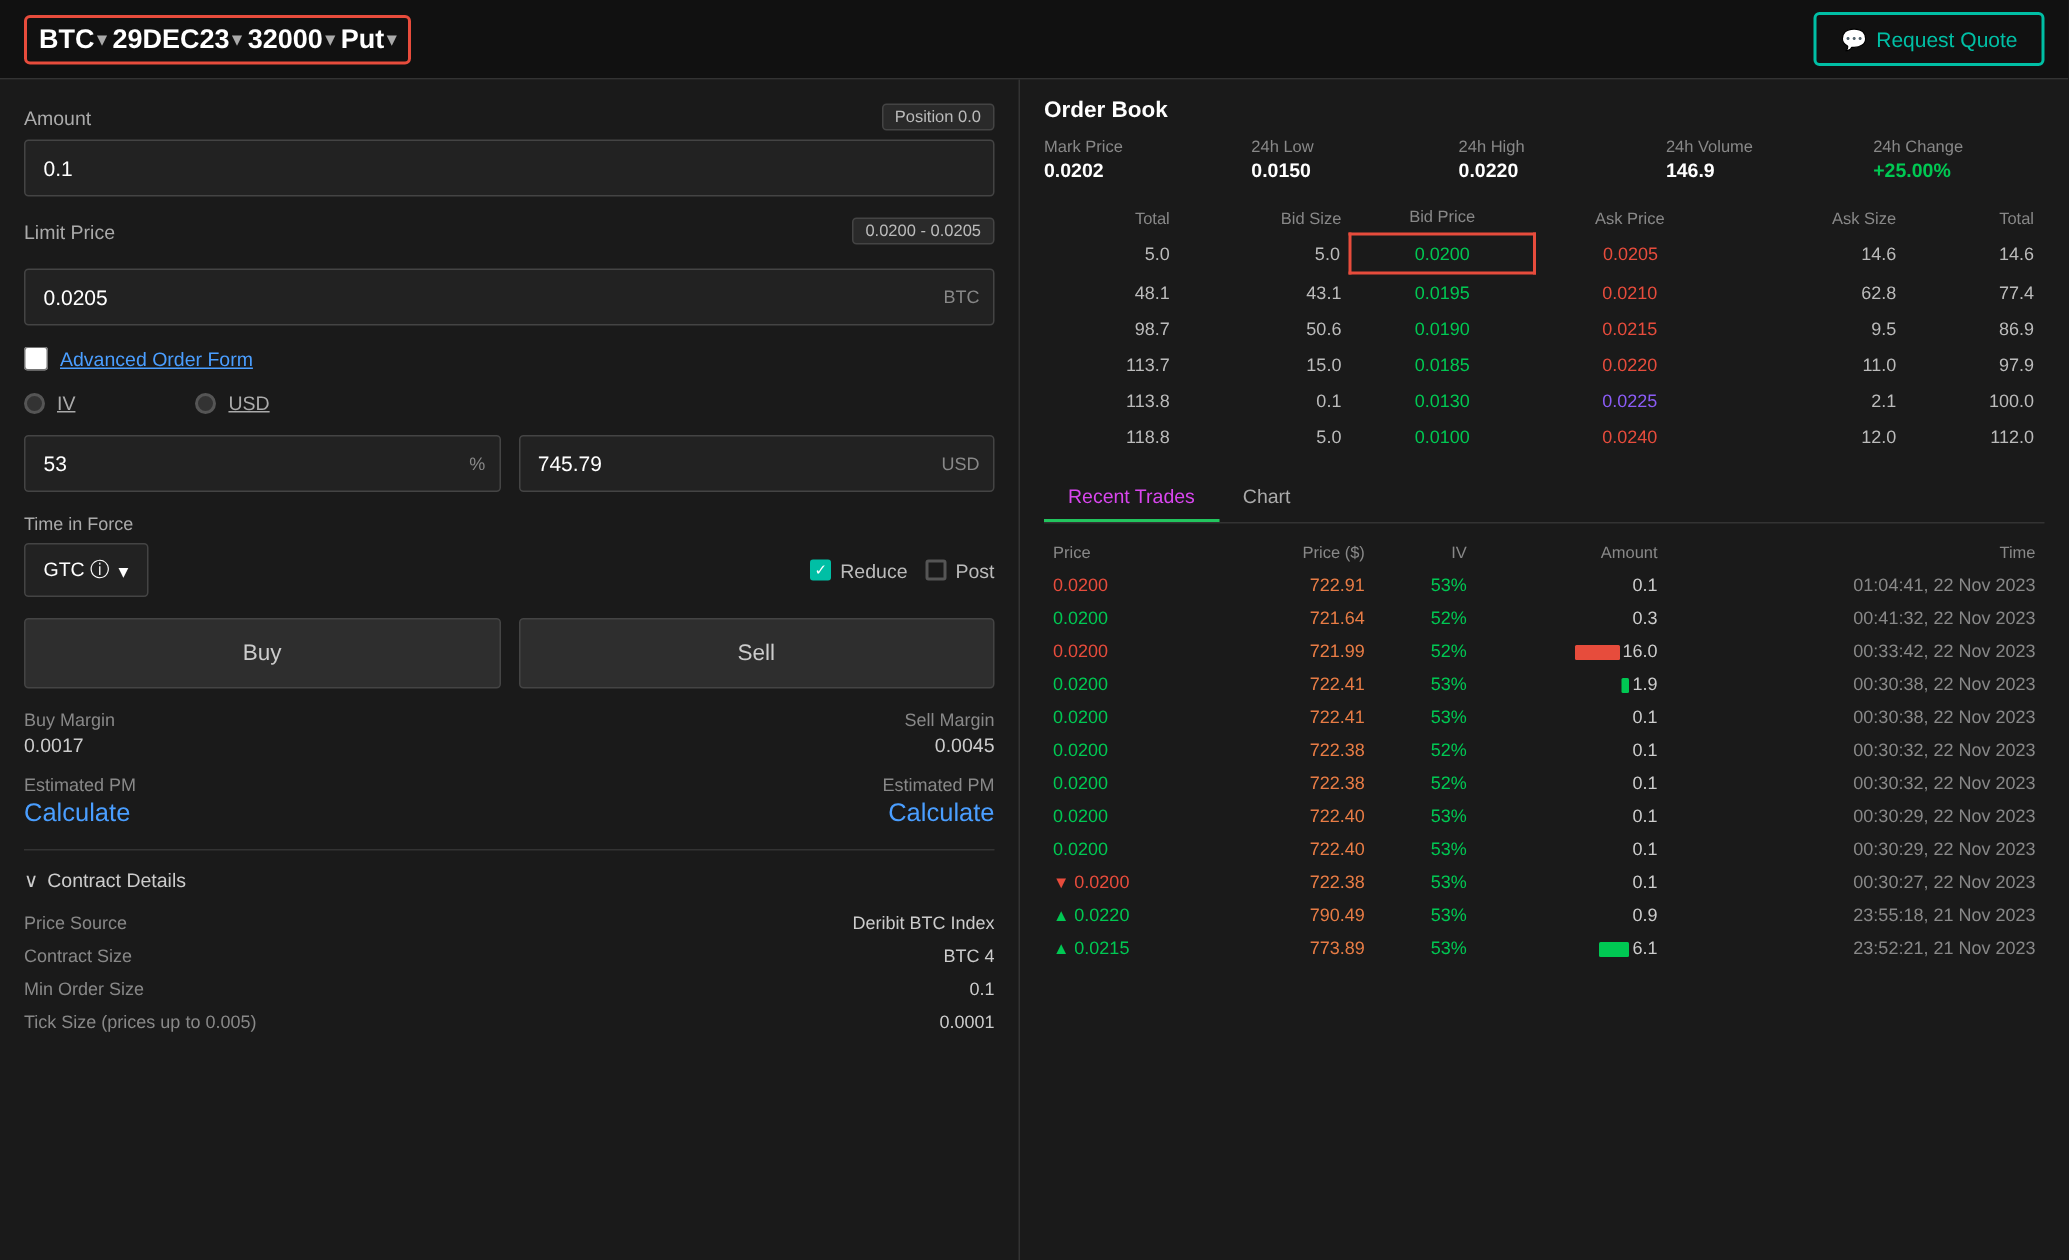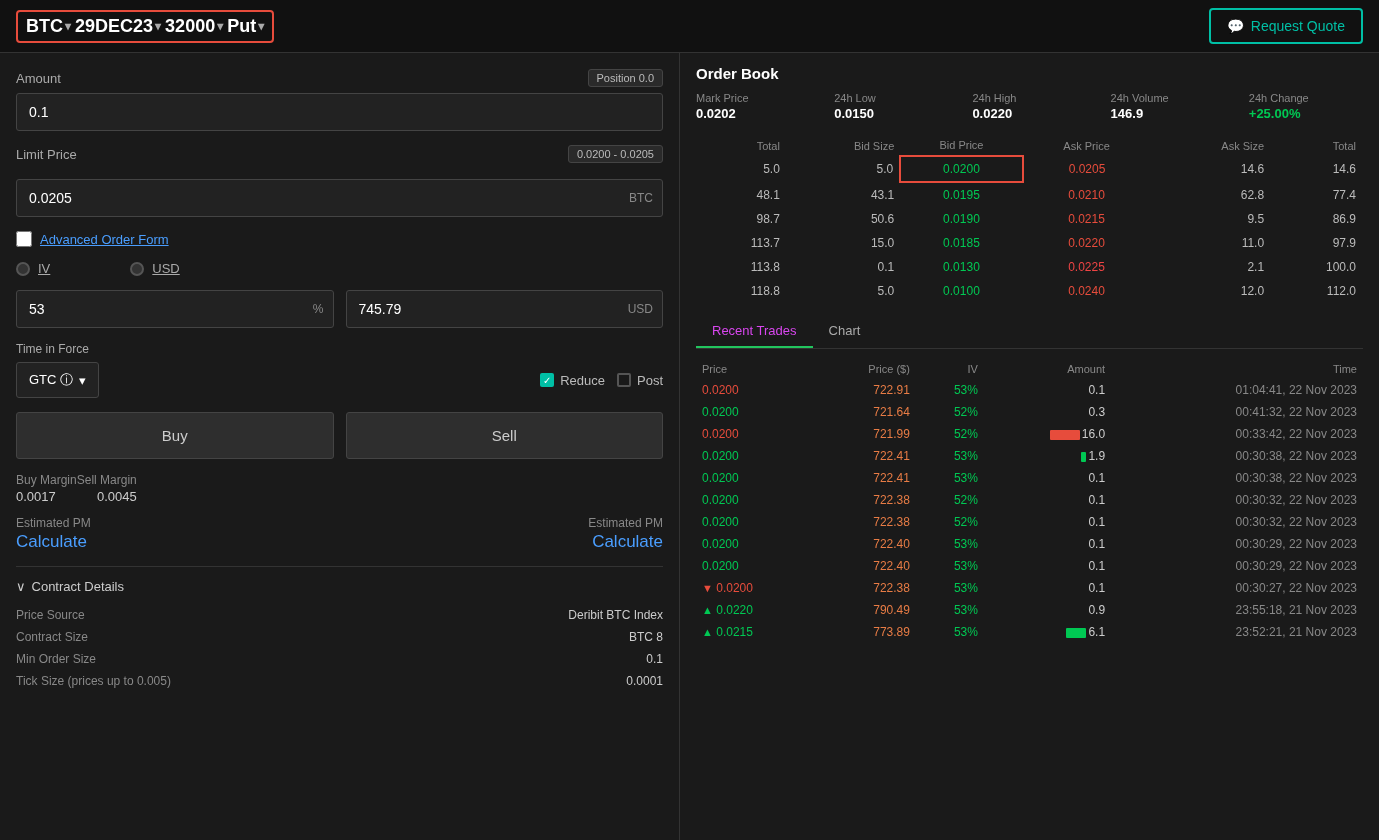--- a/index.html
+++ b/index.html
@@ -257,20 +257,21 @@
       border: 1px solid #444;
       color: #ccc;
       padding: 14px;
       font-size: 15px;
       border-radius: 3px;
       cursor: pointer;
       text-align: center;
     }
     .margin-row {
       display: flex;
+      justify-content: space-between;
       margin-bottom: 12px;
     }
     .margin-item {
       display: flex;
       flex-direction: column;
       gap: 2px;
     }
     .margin-item.right {
       text-align: right;
     }
@@ -543,21 +544,21 @@
       <div class="contract-toggle">
         <span>∨</span>
         <span>Contract Details</span>
       </div>
       <div class="contract-row">
         <span class="contract-key">Price Source</span>
         <span class="contract-val">Deribit BTC Index</span>
       </div>
       <div class="contract-row">
         <span class="contract-key">Contract Size</span>
-        <span class="contract-val">BTC 8</span>
+        <span class="contract-val">BTC 4</span>
       </div>
       <div class="contract-row">
         <span class="contract-key">Min Order Size</span>
         <span class="contract-val">0.1</span>
       </div>
       <div class="contract-row">
         <span class="contract-key">Tick Size (prices up to 0.005)</span>
         <span class="contract-val">0.0001</span>
       </div>
     </div>
@@ -630,21 +631,21 @@
     <td style="color:#bbb;">15.0</td>
     <td style="color:#00c853; text-align:center; ">0.0185</td>
     <td style="color:#e74c3c; text-align:center;">0.0220</td>
     <td style="color:#bbb;">11.0</td>
     <td style="color:#bbb;">97.9</td>
   </tr>
           <tr class="ob-row">
     <td style="color:#bbb;">113.8</td>
     <td style="color:#bbb;">0.1</td>
     <td style="color:#00c853; text-align:center; ">0.0130</td>
-    <td style="color:#ef4444; text-align:center;">0.0225</td>
+    <td style="color:#8b5cf6; text-align:center;">0.0225</td>
     <td style="color:#bbb;">2.1</td>
     <td style="color:#bbb;">100.0</td>
   </tr>
           <tr class="ob-row">
     <td style="color:#bbb;">118.8</td>
     <td style="color:#bbb;">5.0</td>
     <td style="color:#00c853; text-align:center; ">0.0100</td>
     <td style="color:#e74c3c; text-align:center;">0.0240</td>
     <td style="color:#bbb;">12.0</td>
     <td style="color:#bbb;">112.0</td>

